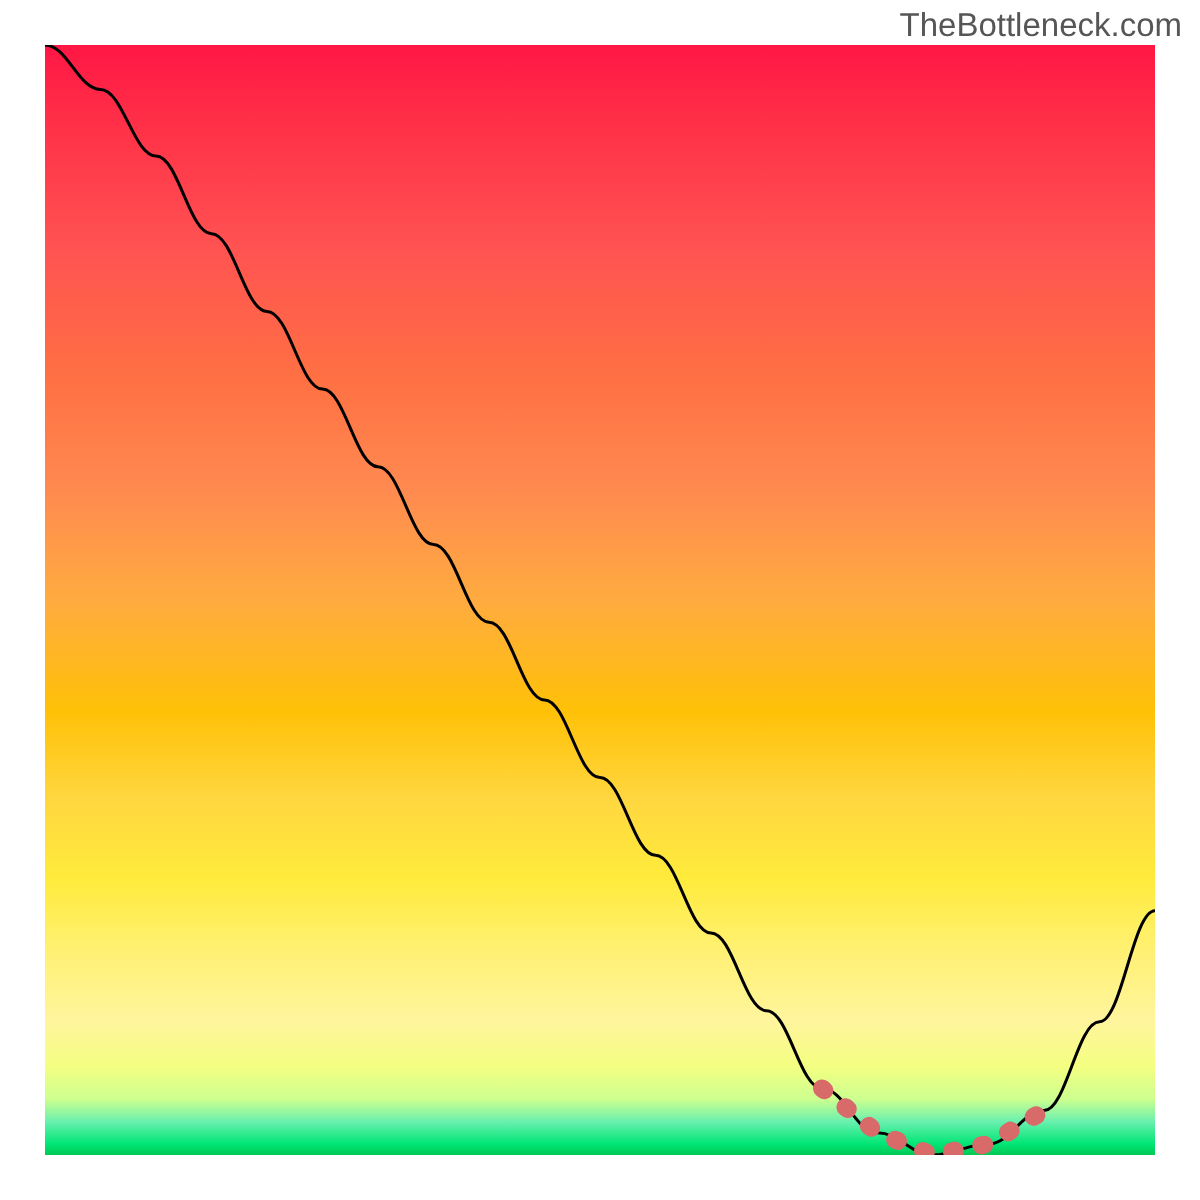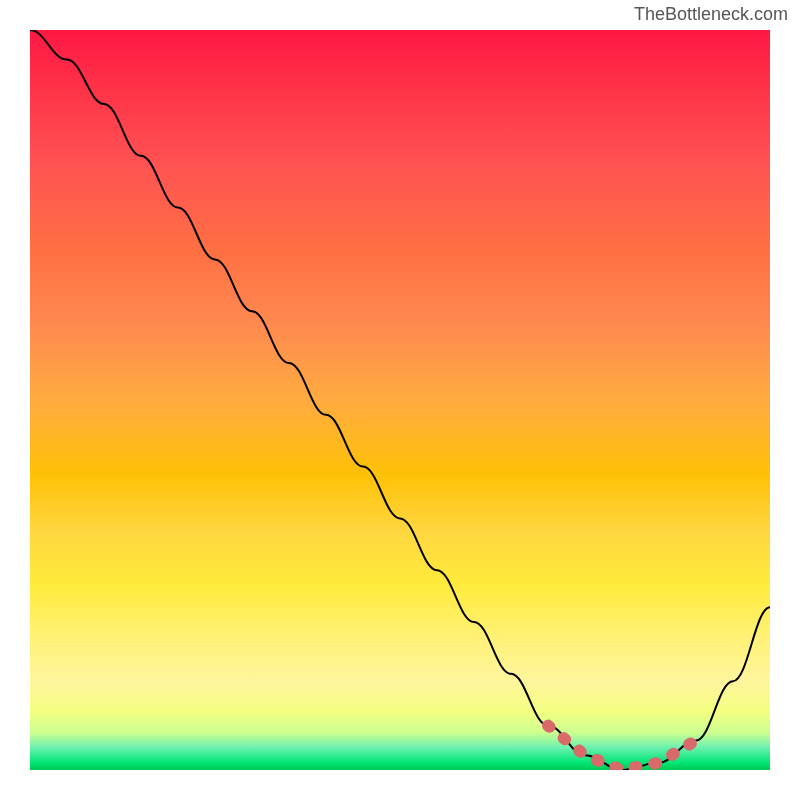--- a/index.html
+++ b/index.html
@@ -11,21 +11,21 @@
       width: 800px;
       height: 800px;
       position: relative;
       background: #ffffff;
       font-family: Arial, sans-serif;
     }
     .watermark {
       position: absolute;
       top: 4px;
       right: 12px;
-      font-size: 18px;
+      font-size: 22px;
       color: #565656;
       font-weight: normal;
       z-index: 10;
     }
     .chart-container {
       position: absolute;
       top: 30px;
       left: 30px;
       width: 740px;
       height: 740px;

